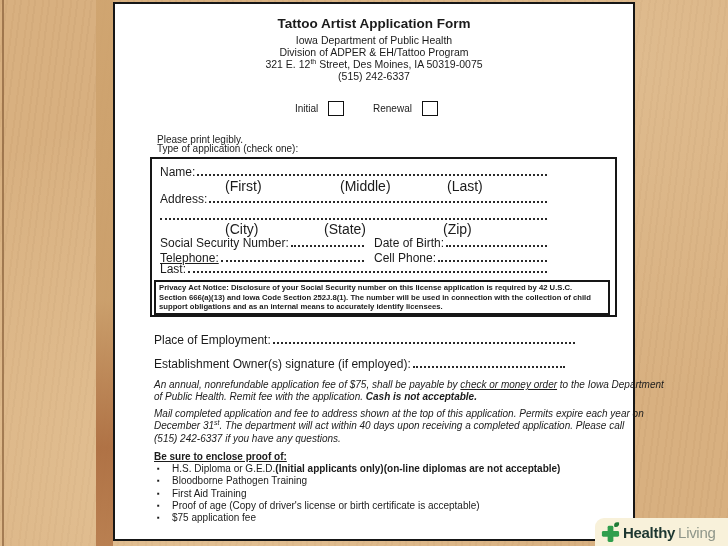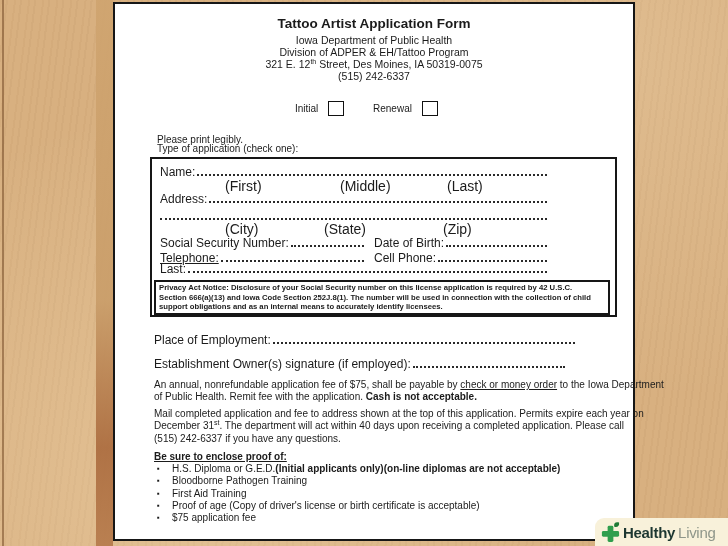--- a/index.html
+++ b/index.html
@@ -26,21 +26,21 @@
   .abs{position:absolute;}
   .t10{font-size:10px;line-height:12px;white-space:nowrap;}
   .row{position:absolute;display:flex;align-items:flex-end;}
   .row .lbl{font-size:12px;line-height:12px;white-space:nowrap;}
   .dot{flex:1;border-bottom:2px dotted #2a2a2a;margin:0 0 2px 2px;height:9px;}
   .cbx{position:absolute;width:14px;height:13px;border:1.6px solid #111;background:#fff;}
   .ibox{position:absolute;left:35px;top:153px;width:463px;height:156px;border:2px solid #161616;background:#fff;}
   .slab{position:absolute;font-size:14px;white-space:nowrap;}
   .privacy{position:absolute;left:2px;top:121px;width:446px;border:2px solid #161616;padding:1px 3px;
     font-size:7.7px;font-weight:bold;line-height:9.6px;}
-  .para{position:absolute;font-size:10px;line-height:12.3px;white-space:nowrap;}
+  .para{position:absolute;font-size:10px;line-height:12.3px;white-space:nowrap;font-style:italic;}
   .bold{font-weight:bold;}
   .und{text-decoration:underline;}
   .bullets{position:absolute;left:42px;top:459px;}
   .bullets .bi{display:flex;font-size:10px;line-height:12.3px;white-space:nowrap;}
   .bullets .bch{width:15px;font-size:8px;line-height:12.3px;}
   .wm{position:absolute;right:0;bottom:0;width:133px;height:28px;z-index:4;
     background:#f8f1da;border-top-left-radius:9px;display:flex;align-items:center;padding-left:5px;box-sizing:border-box;}
   .wm .b{font-size:15px;font-weight:bold;color:#1d3731;letter-spacing:-0.3px;}
   .wm .l{font-size:15px;color:#8f968a;margin-left:3px;letter-spacing:-0.3px;}
   .wm svg{margin-right:2px;}

